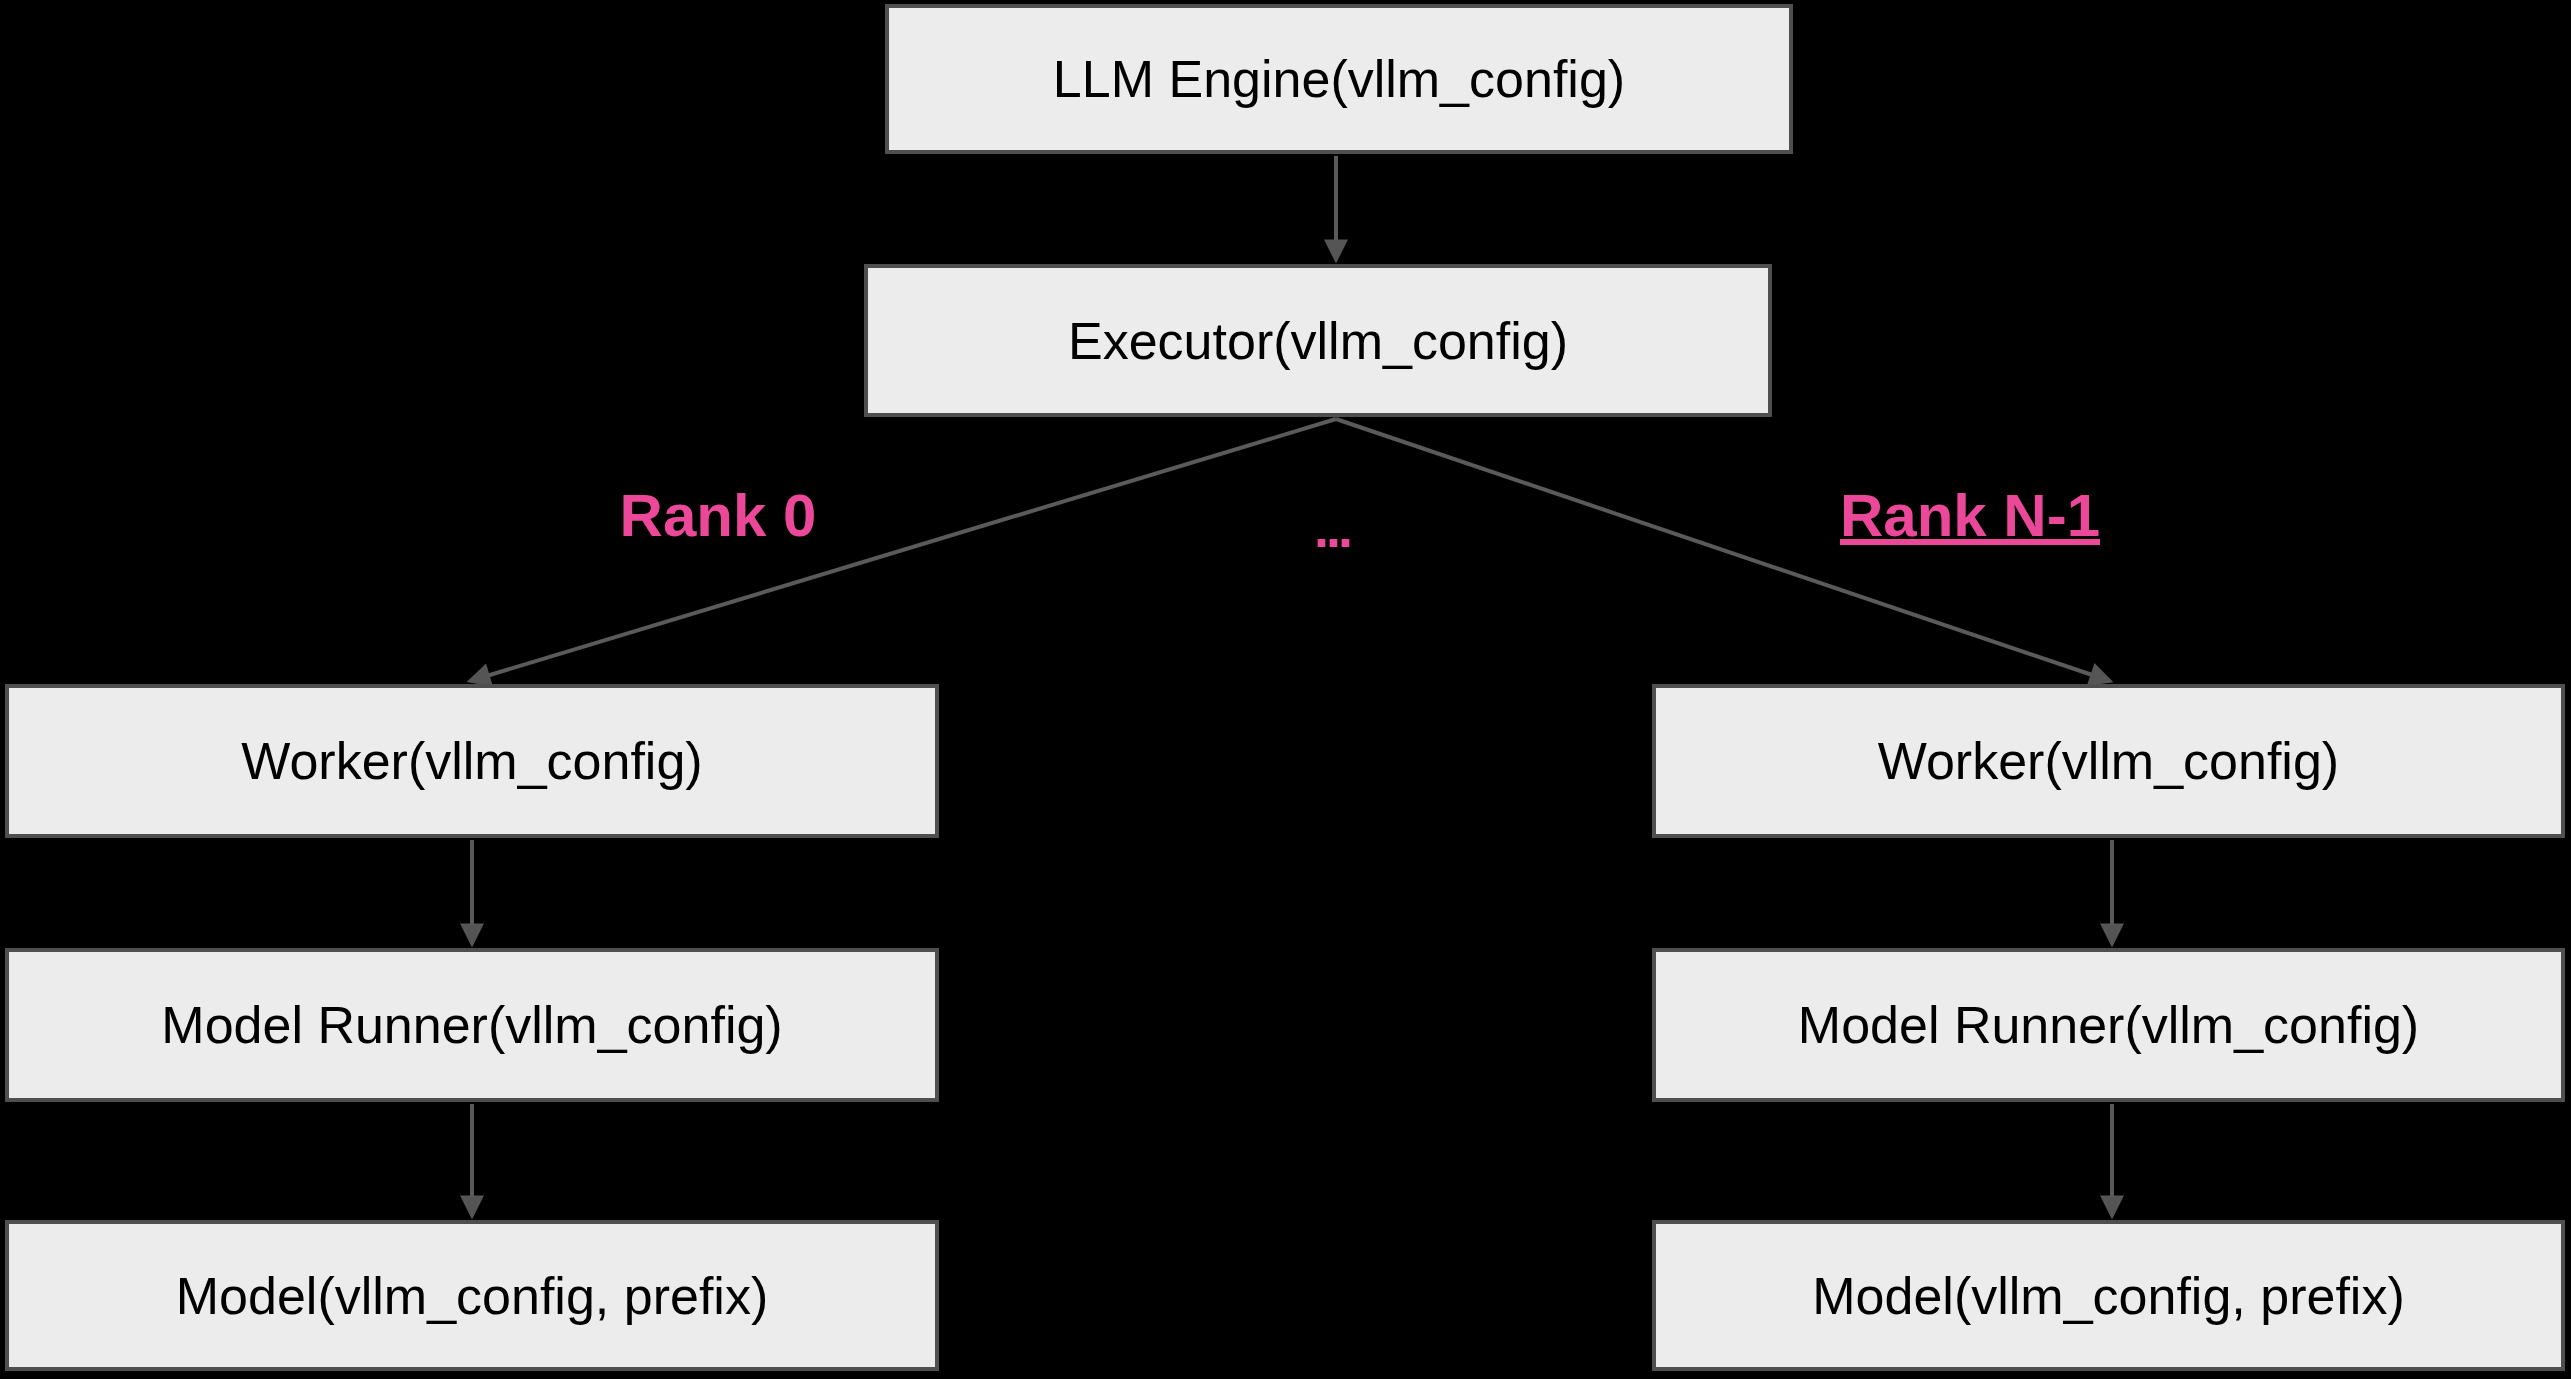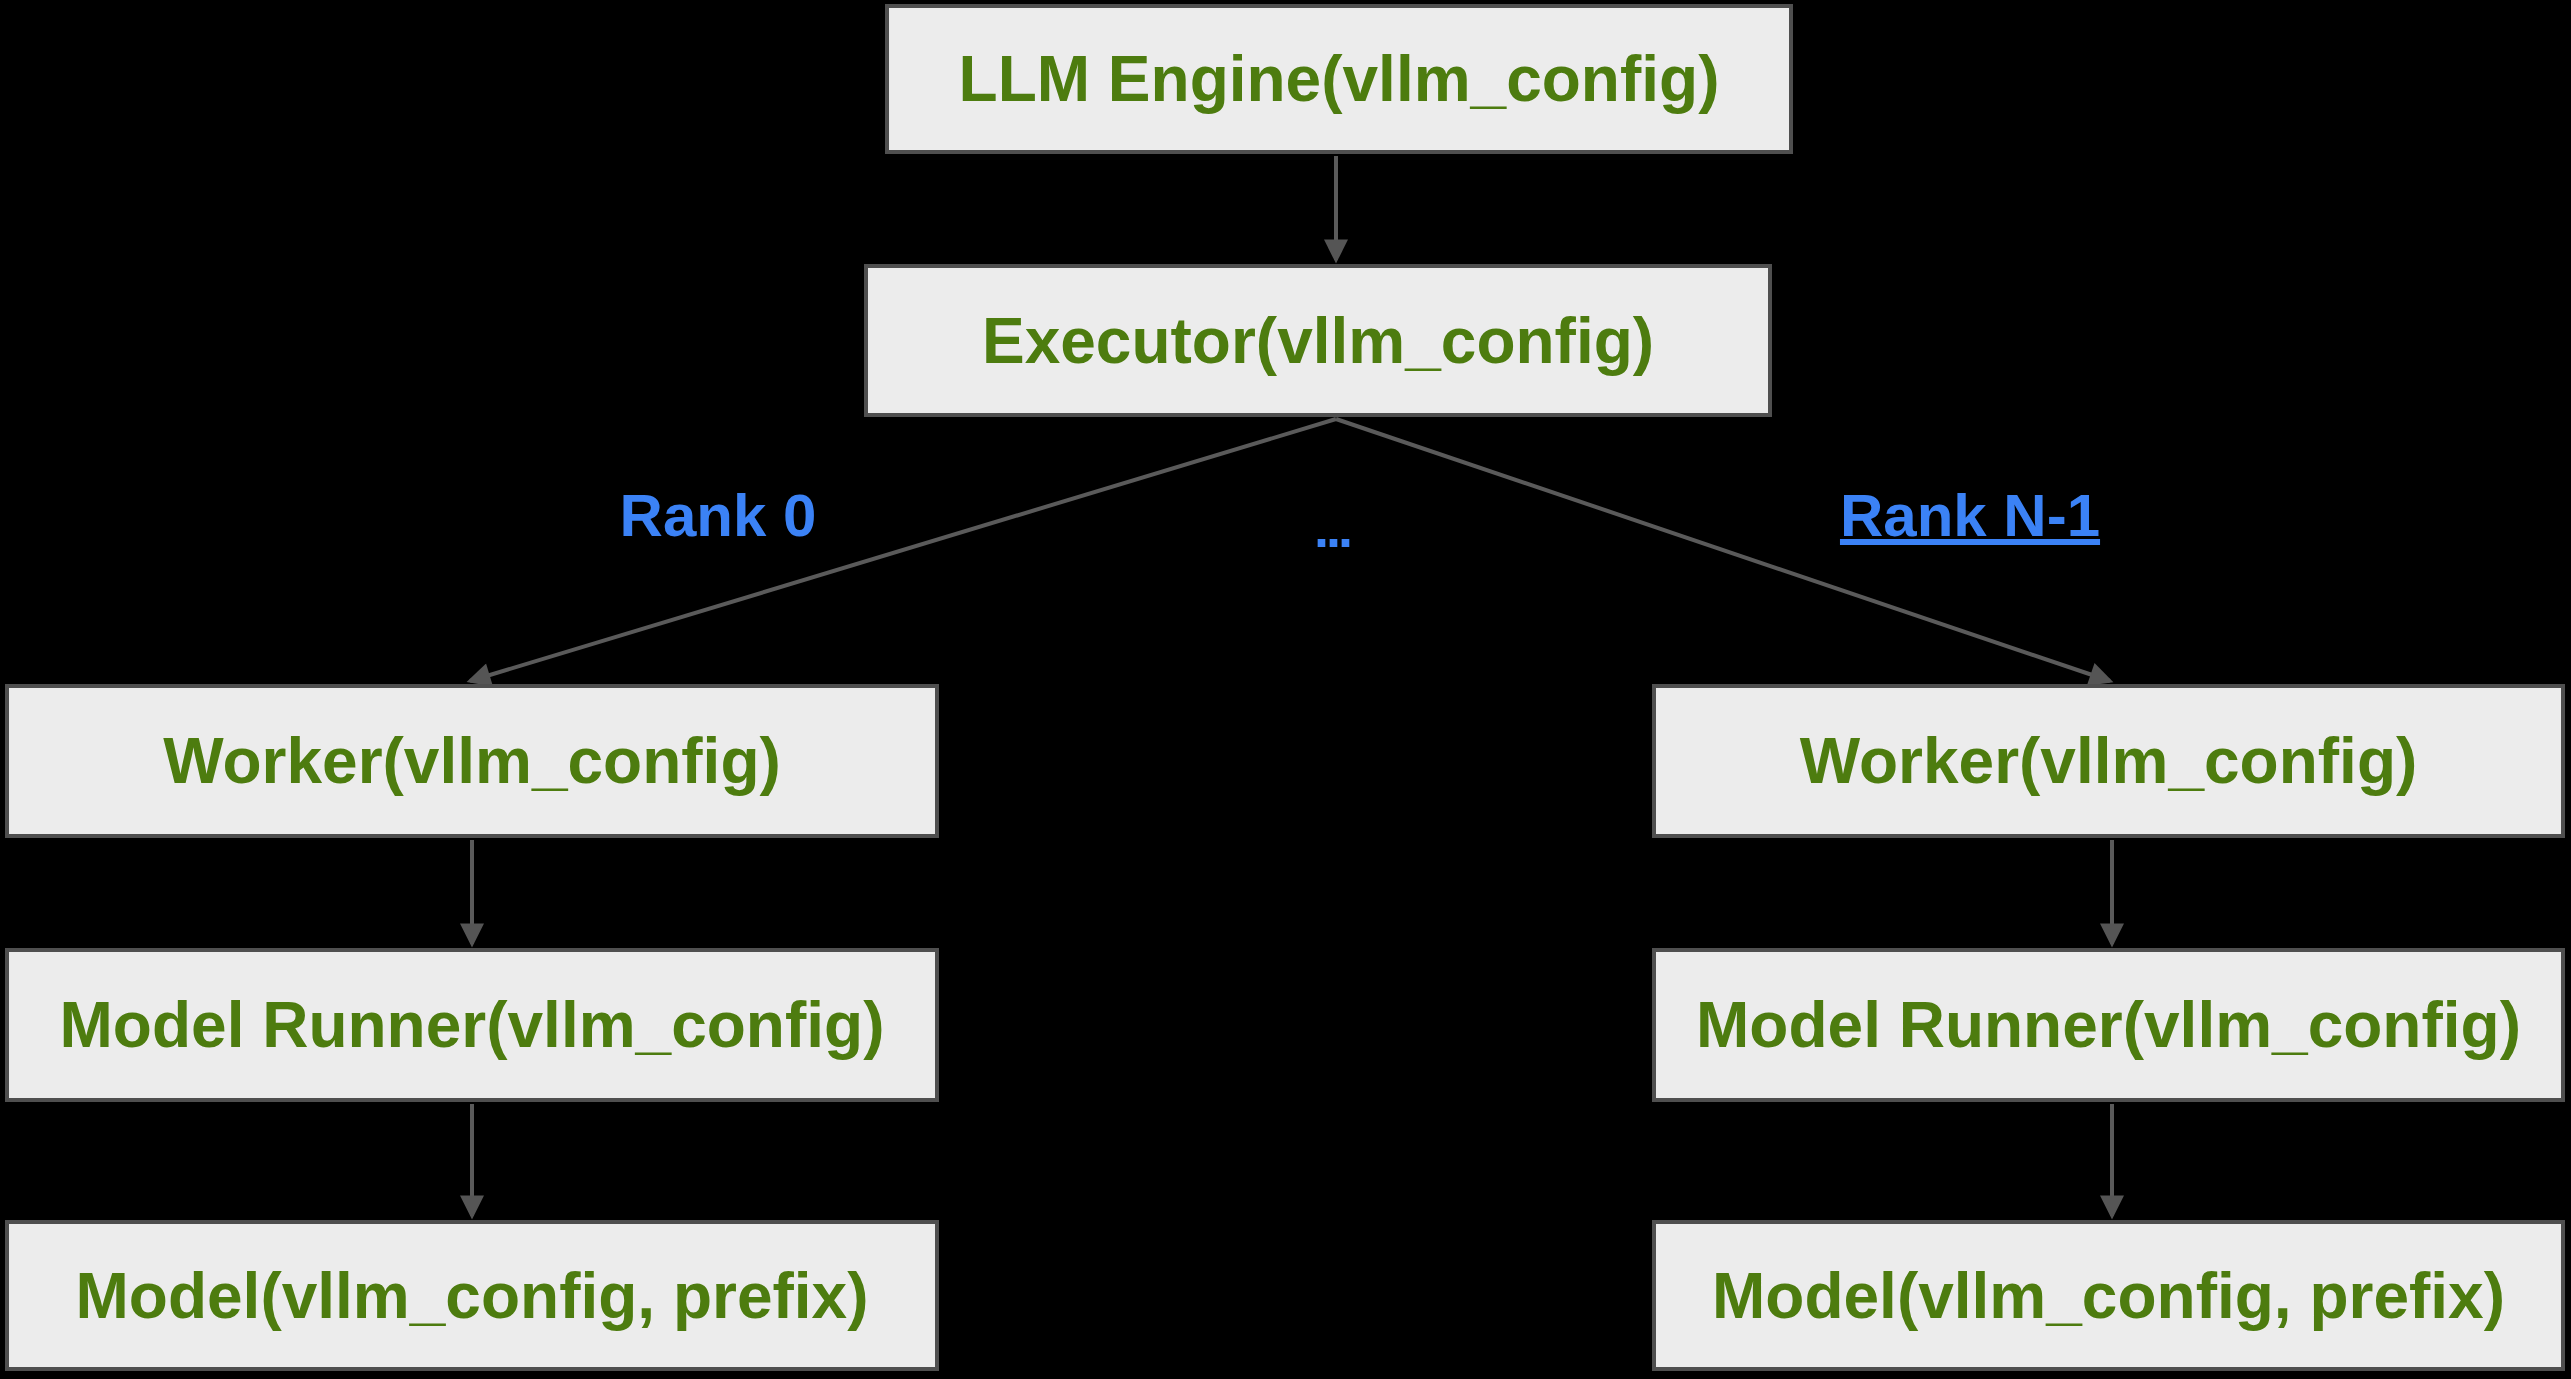--- a/index.html
+++ b/index.html
@@ -27,31 +27,31 @@
     position: absolute;
     box-sizing: border-box;
     background: #ececec;
     border: 4px solid #4f4f4f;
     display: flex;
     align-items: center;
     justify-content: center;
     text-align: center;
   }
   .node-label {
-    color: #4d7c0f;
-    font-size: 64px;
-    font-weight: bold;
+    color: #000000;
+    font-size: 52px;
+    font-weight: normal;
     letter-spacing: 0px;
     white-space: nowrap;
     line-height: 1;
   }
   .edge-label {
     position: absolute;
     transform: translate(-50%, -50%);
-    color: #3b82f6;
+    color: #ec4899;
     font-size: 60px;
     font-weight: bold;
     white-space: nowrap;
     line-height: 1;
   }
   .edge-label.ellipsis {
     font-size: 54px;
     letter-spacing: -3px;
   }
 </style>

